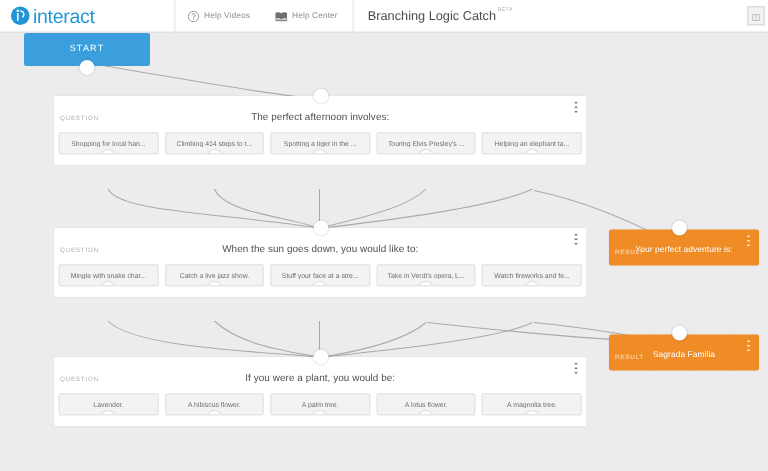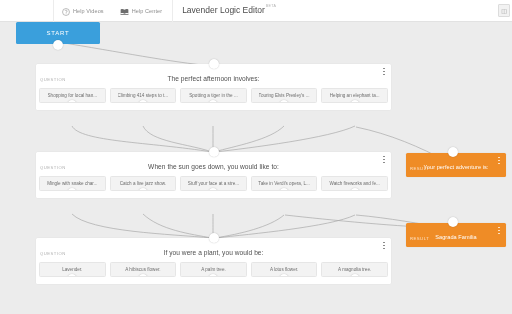--- a/index.html
+++ b/index.html
@@ -134,20 +134,31 @@
     text-align: center; font-size: 5.6px; color: #ffffff;
     padding: 0 6px 5px 6px; letter-spacing: 0.05px;
   }
 </style>
 </head>
 <body>
 
 <div id="app">
 
   <div class="header">
+    <div class="brand">
+      <span class="brand-mark">
+        <svg width="13" height="13" viewBox="0 0 13 13">
+          <circle cx="6.5" cy="6.5" r="6.2" fill="#2196d6"></circle>
+          <path d="M4.3 4.6 h1.1 v5.2 H4.3 z" fill="#ffffff"></path>
+          <circle cx="4.85" cy="3.1" r="0.85" fill="#ffffff"></circle>
+          <path d="M6.6 3.2 c2.6 0.6 3.0 3.0 1.3 4.2" fill="none" stroke="#ffffff" stroke-width="1"></path>
+        </svg>
+      </span>
+      <span class="brand-text">interact</span>
+    </div>
 
     <div class="header-divider"></div>
 
     <div class="help-item">
       <span>
         <svg width="8" height="8" viewBox="0 0 12 12">
           <circle cx="6" cy="6" r="5.2" fill="none" stroke="#9b9b9b" stroke-width="1"></circle>
           <path d="M4.5 4.3 a1.6 1.6 0 1 1 1.7 2.1 v0.8" fill="none" stroke="#9b9b9b" stroke-width="1"></path>
           <circle cx="6.1" cy="8.6" r="0.6" fill="#9b9b9b"></circle>
         </svg>
@@ -159,21 +170,21 @@
       <span>
         <svg width="9" height="8" viewBox="0 0 14 12">
           <path d="M1 2.2 C3 1.2 5 1.2 7 2.6 C9 1.2 11 1.2 13 2.2 L13 8.4 C11 7.4 9 7.4 7 8.8 C5 7.4 3 7.4 1 8.4 Z" fill="#6e6e6e"></path>
           <path d="M0.2 9 L13.8 9 L12.6 10.8 L1.4 10.8 Z" fill="#8a8a8a"></path>
         </svg>
       </span>
       <span class="help-label">Help Center</span>
     </div>
 
     <div class="editor-title-wrap">
-      <span class="editor-title">Lavender Logic Editor</span>
+      <span class="editor-title">Branching Logic Catch</span>
       <span class="beta-tag">BETA</span>
     </div>
 
     <div class="header-right">
       <div class="header-btn">
         <span>◫</span>
       </div>
     </div>
   </div>
 

